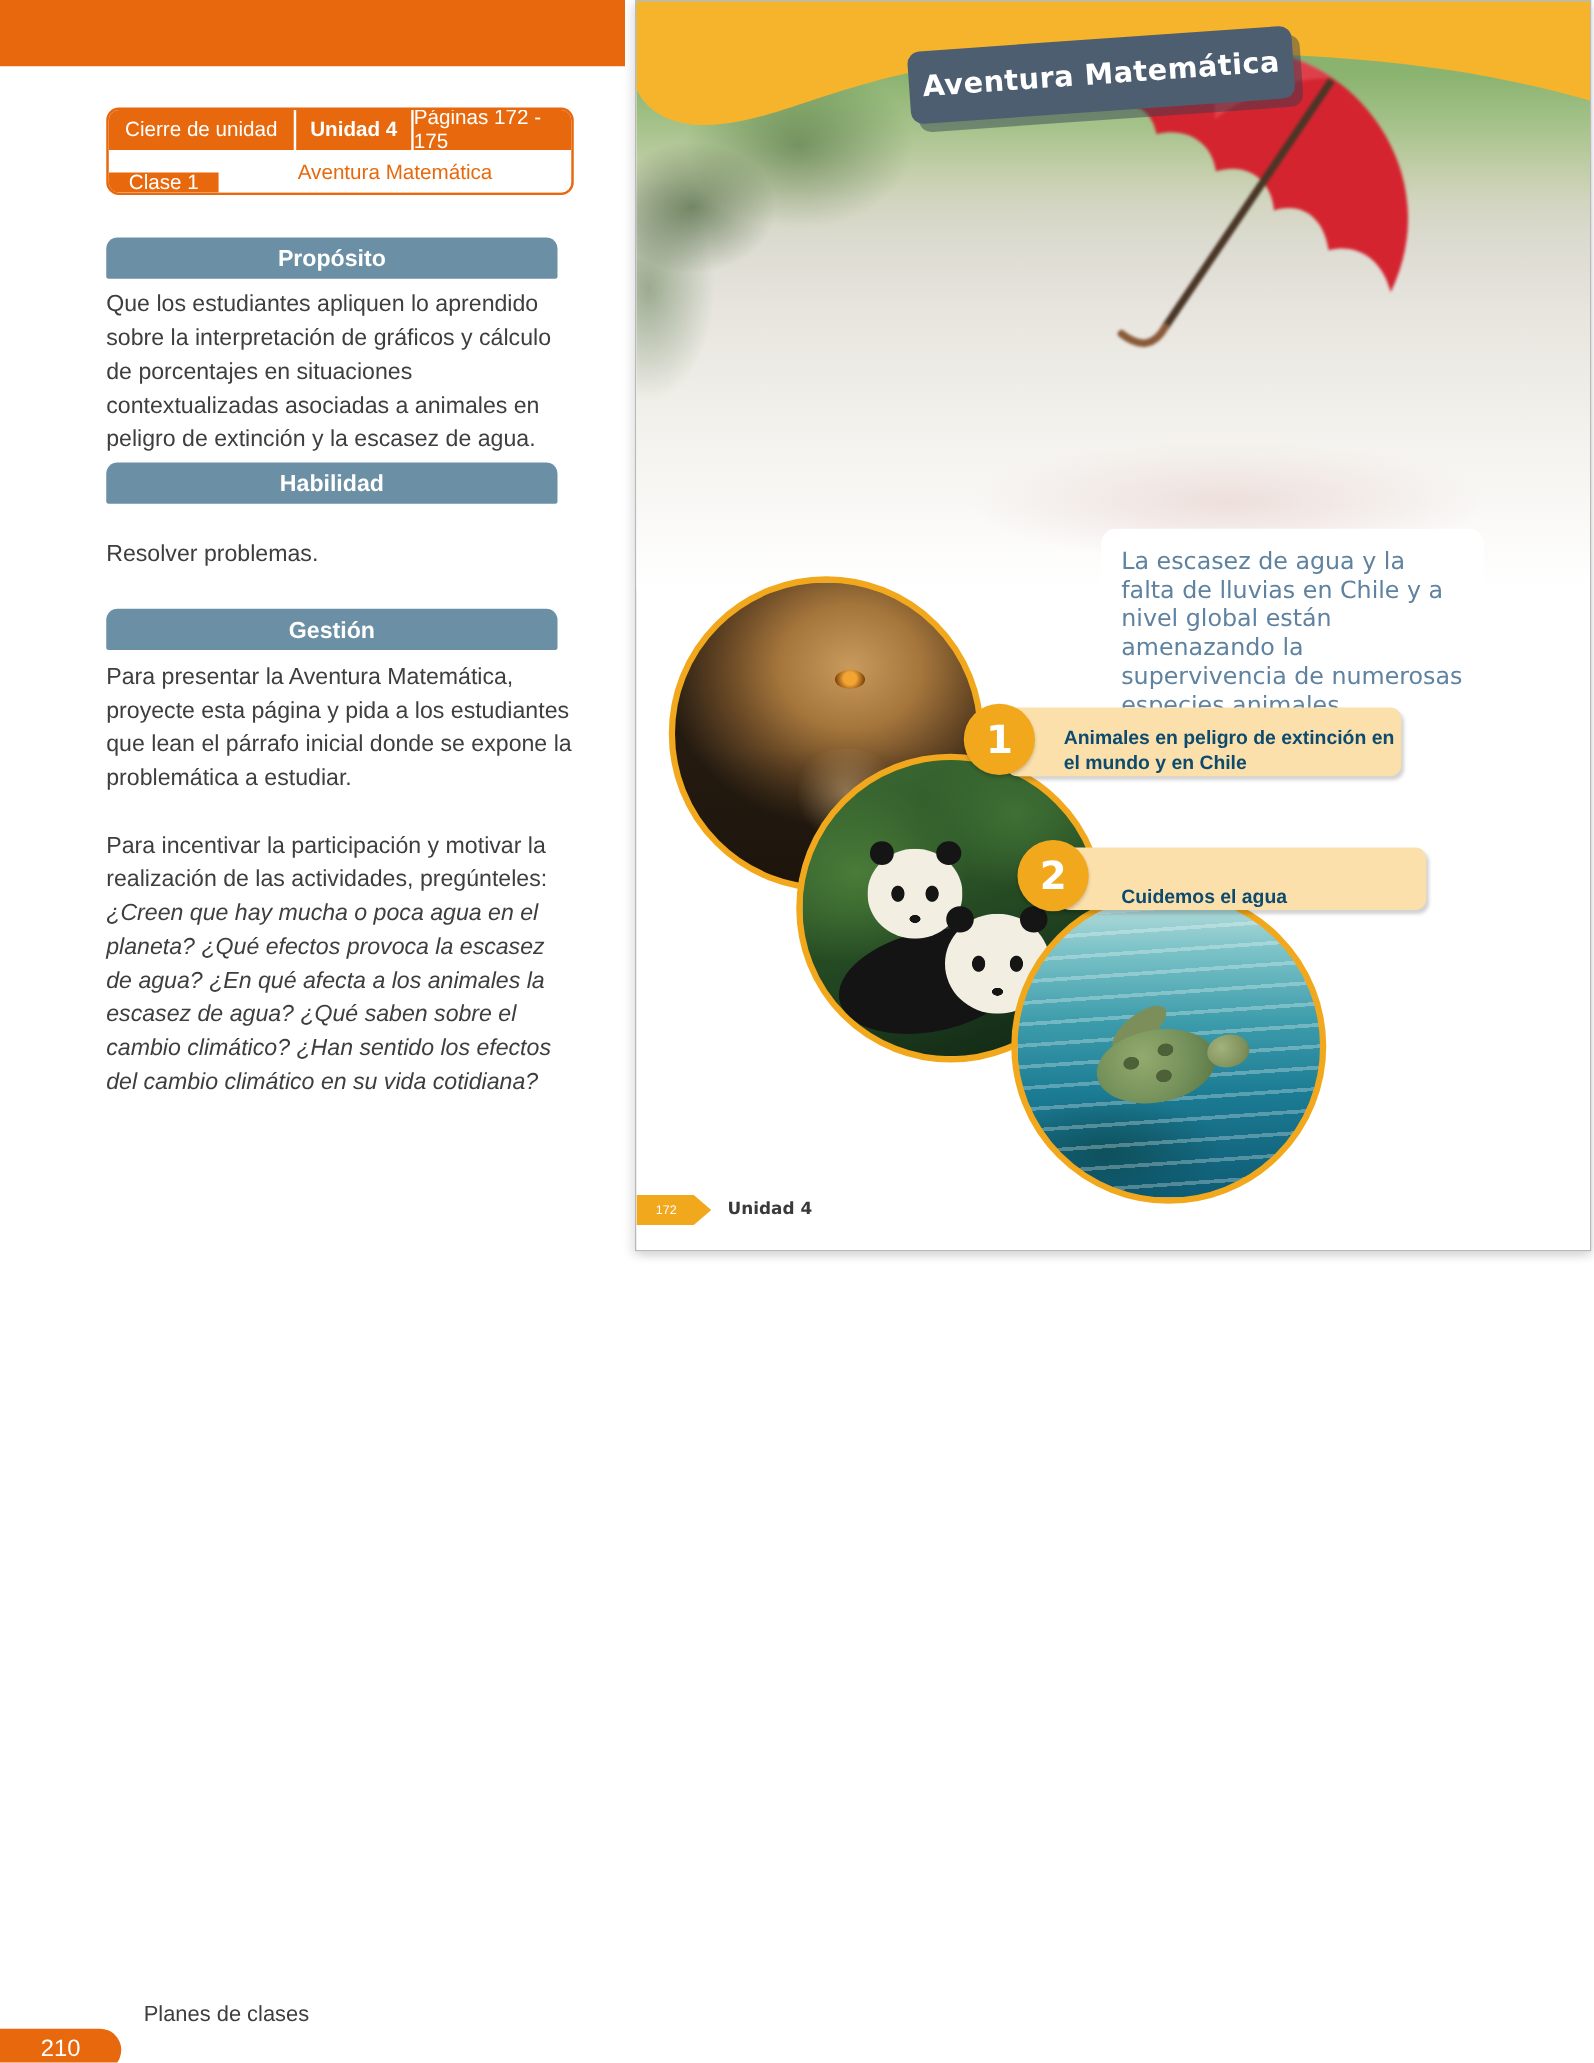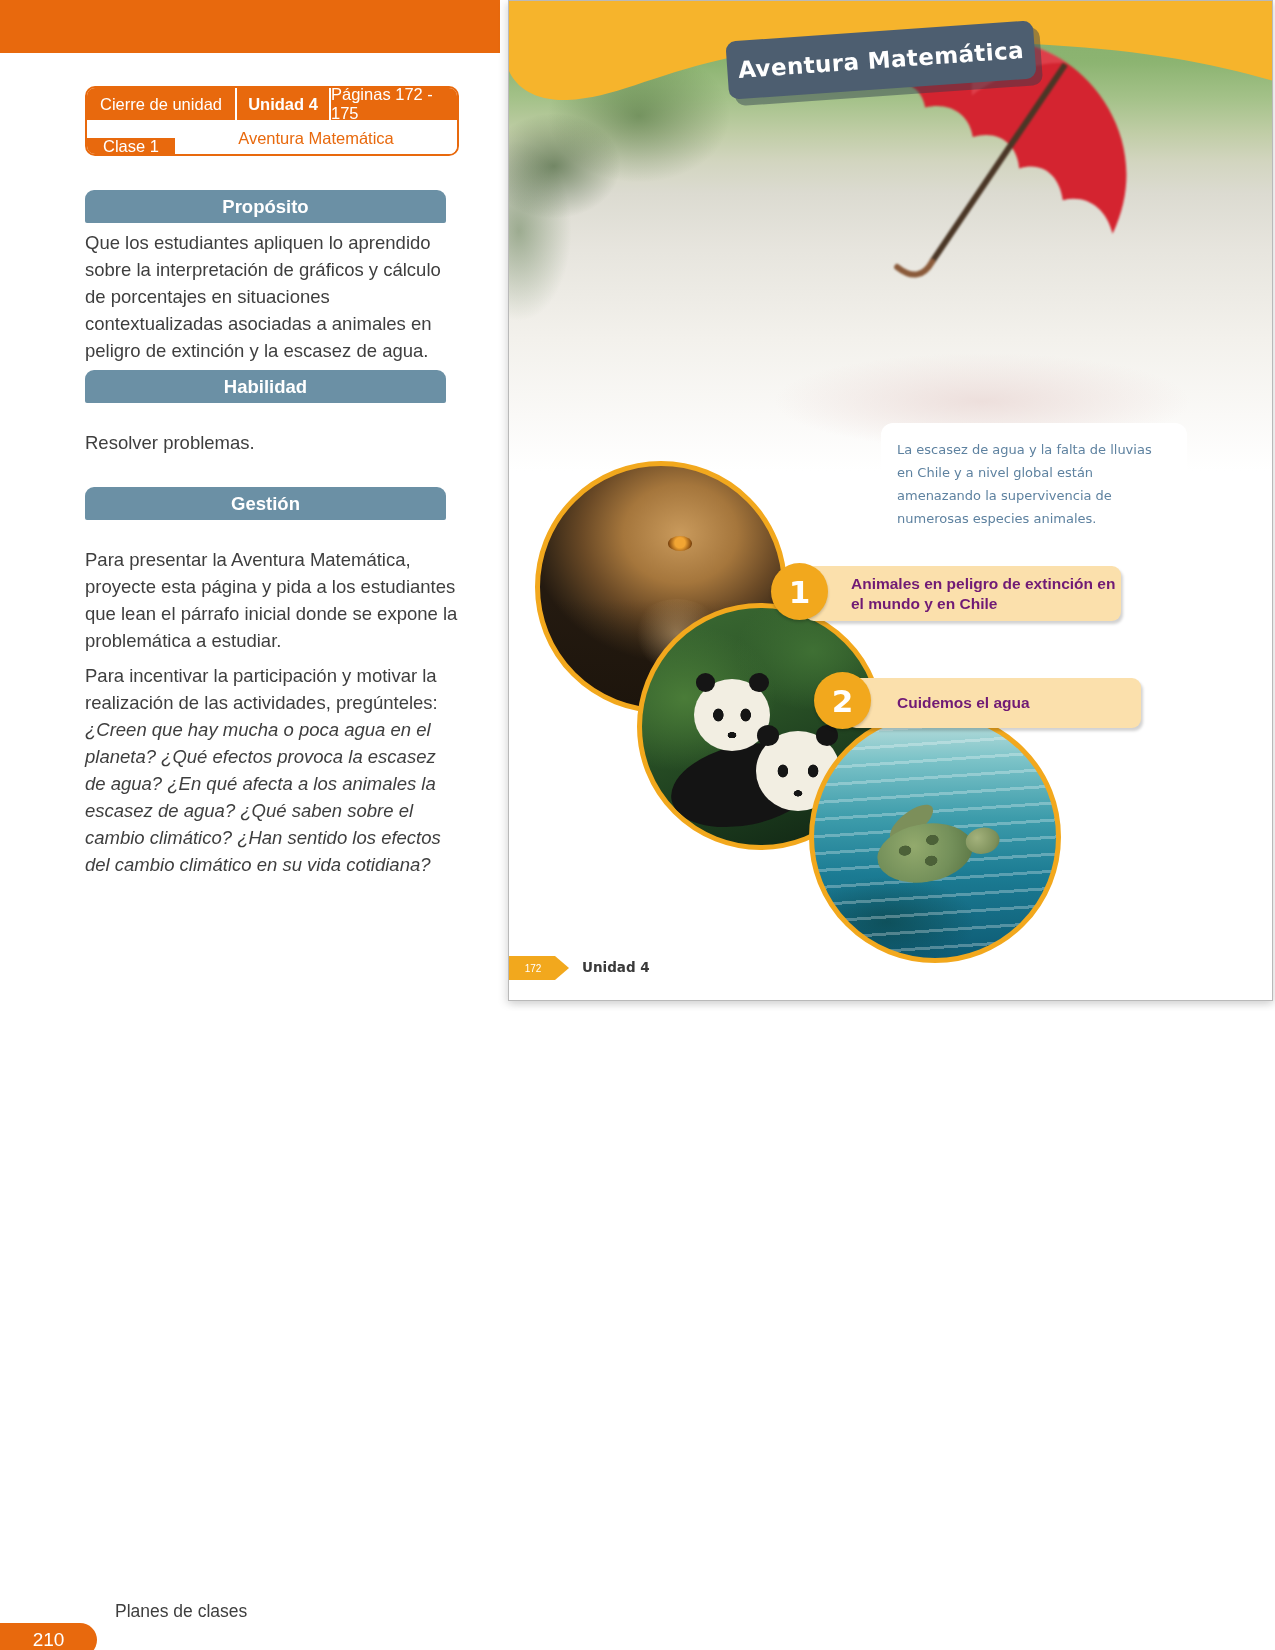--- a/index.html
+++ b/index.html
@@ -42,21 +42,21 @@
       linear-gradient(180deg,#85ad6a 0%,#8cb471 13%,#a5c28a 21%,#c0cda6 28%,#d2d5bf 34%,
         #dcdbd1 41%,#e7e5de 53%,#f3f1ec 72%,#ffffff 100%);}
   .umbrella-svg{position:absolute;left:318px;top:34px;width:360px;height:300px;filter:blur(1.3px);}
   .yellow-band-svg{position:absolute;left:0;top:0;width:765px;height:120px;}
   .banner{position:absolute;left:218px;top:30px;width:308px;height:58px;background:#4D5E70;
     border-radius:10px;transform:rotate(-4deg);box-shadow:6px 7px 0 rgba(45,60,76,.45);
     display:flex;align-items:center;justify-content:center;z-index:8;}
   .banner span{color:#fff;font-weight:bold;font-size:23px;font-family:"DejaVu Sans",sans-serif;
     letter-spacing:.4px;}
   .bubble{position:absolute;left:372px;top:422px;width:306px;background:#fff;border-radius:12px;
-    padding:15px 16px;box-sizing:border-box;color:#5E82A0;font-size:13px;line-height:23px;
+    padding:15px 16px;box-sizing:border-box;color:#5E82A0;font-size:19px;line-height:23px;
     font-family:"DejaVu Sans",sans-serif;z-index:2;}
   .photo-circle{position:absolute;border-radius:50%;border:5px solid #F2A81D;
     box-sizing:border-box;overflow:hidden;}
   .lion{left:26px;top:460px;width:252px;height:252px;z-index:1;
     background:
       linear-gradient(180deg, rgba(0,0,0,0) 55%, rgba(25,18,10,.65) 100%),
       radial-gradient(150px 130px at 58% 28%, #c99a5c 0%, #a5763c 38%, #6b4a26 65%, #3a2a18 88%, #241a10 100%);}
   .lion-eye{position:absolute;left:53%;top:29%;width:24px;height:15px;border-radius:50%;
     background:radial-gradient(circle at 50% 45%, #f2a533 35%, #8a4d10 75%, #3a200a 100%);}
   .lion-muzzle{position:absolute;left:38%;top:55%;width:90px;height:70px;border-radius:50%;
@@ -95,22 +95,22 @@
     background:radial-gradient(circle at 35% 35%, #a4b27c, #7c8f5a 70%, #5d6f42);}
   .turtle-flipper{position:absolute;left:14px;top:-6px;width:52px;height:22px;border-radius:50%;
     background:#7c8f5a;transform:rotate(-28deg);}
   .badge{position:absolute;width:57px;height:57px;border-radius:50%;background:#F2A81D;
     color:#fff;font-weight:bold;font-size:31px;display:flex;align-items:center;
     justify-content:center;z-index:6;font-family:"DejaVu Sans",sans-serif;
     box-shadow:0 2px 3px rgba(0,0,0,.2);}
   .badge-1{left:262px;top:562px;}
   .badge-2{left:305px;top:671px;}
   .activity-bar{position:absolute;background:#FBE0AC;border-radius:9px;z-index:5;
-    box-shadow:2px 3px 3px rgba(0,0,0,.18);display:flex;align-items:center;
-    color:#701a75;font-weight:bold;font-size:15.5px;line-height:20px;}
+    box-shadow:2px 3px 3px rgba(0,0,0,.18);display:flex;align-items:flex-end;
+    color:#0c4a6e;font-weight:bold;font-size:15.5px;line-height:20px;}
   .bar-1{left:296px;top:565px;width:316px;height:55px;padding-left:46px;box-sizing:border-box;}
   .bar-2{left:338px;top:677px;width:294px;height:50px;padding-left:50px;box-sizing:border-box;}
   .unit-tag{position:absolute;left:0;top:955px;width:60px;height:24px;background:#F2A81D;
     color:#fff;font-size:10px;display:flex;align-items:center;justify-content:center;
     clip-path:polygon(0 0, 46px 0, 100% 50%, 46px 100%, 0 100%);padding-right:12px;
     box-sizing:border-box;z-index:7;}
   .unit-label{position:absolute;left:73px;top:958px;font-size:13.5px;color:#3a3a3a;
     font-weight:bold;z-index:7;font-family:"DejaVu Sans",sans-serif;}
 </style>
 </head>
@@ -130,21 +130,21 @@
   </div>
 </div>
 
 <div class="section-head" style="top:190px;">Propósito</div>
 <div class="section-body" style="top:229px;">Que los estudiantes apliquen lo aprendido sobre la interpretación de gráficos y cálculo de porcentajes en situaciones contextualizadas asociadas a animales en peligro de extinción y la escasez de agua.</div>
 
 <div class="section-head" style="top:370px;">Habilidad</div>
 <div class="section-body" style="top:429px;">Resolver problemas.</div>
 
 <div class="section-head" style="top:487px;">Gestión</div>
-<div class="section-body" style="top:546px;">Para presentar la Aventura Matemática, proyecte esta página y pida a los estudiantes que lean el párrafo inicial donde se expone la problemática a estudiar.</div>
+<div class="section-body" style="top:527px;">Para presentar la Aventura Matemática, proyecte esta página y pida a los estudiantes que lean el párrafo inicial donde se expone la problemática a estudiar.</div>
 <div class="section-body" style="top:662px;">
   <span>Para incentivar la participación y motivar la realización de las actividades, pregúnteles: </span><em>¿Creen que hay mucha o poca agua en el planeta? ¿Qué efectos provoca la escasez de agua? ¿En qué afecta a los animales la escasez de agua?  ¿Qué saben sobre el cambio climático? ¿Han sentido los efectos del cambio climático en su vida cotidiana?</em>
 </div>
 
 <div class="doc-footer-pill">210</div>
 <div class="doc-footer-label">Planes de clases</div>
 
 <div class="student-page">
 
   <div class="hero">

